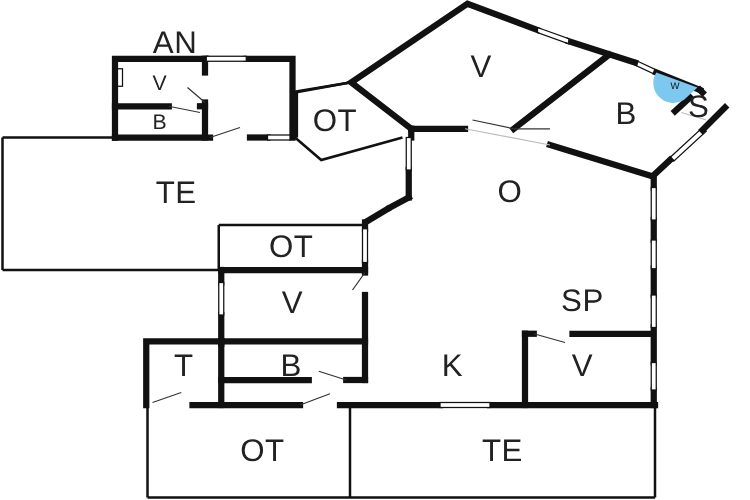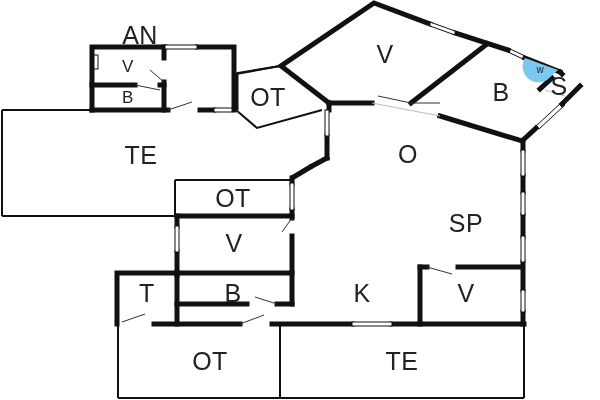--- a/index.html
+++ b/index.html
@@ -138,21 +138,21 @@
   <span class="lbl" style="left:140px; top:35px;">AN</span>
   <span class="lbl sm" style="left:128px; top:67px;">V</span>
   <span class="lbl sm" style="left:128px; top:98px;">B</span>
   <span class="lbl" style="left:268px; top:97px;">OT</span>
   <span class="lbl" style="left:385px; top:54px;">V</span>
   <span class="lbl" style="left:501px; top:92px;">B</span>
   <span class="lbl" style="left:559px; top:86px;">S</span>
   <span class="lbl" style="left:141px; top:155px;">TE</span>
   <span class="lbl" style="left:408px; top:154px;">O</span>
   <span class="lbl" style="left:233px; top:198px;">OT</span>
-  <span class="lbl" style="left:466px; top:223px;">SP</span>
+  <span class="lbl" style="left:466px; top:241px;">SP</span>
   <span class="lbl" style="left:234px; top:243px;">V</span>
   <span class="lbl" style="left:147px; top:293px;">T</span>
   <span class="lbl" style="left:233px; top:293px;">B</span>
   <span class="lbl" style="left:362px; top:293px;">K</span>
   <span class="lbl" style="left:466px; top:293px;">V</span>
   <span class="lbl" style="left:210px; top:361px;">OT</span>
   <span class="lbl" style="left:402px; top:361px;">TE</span>
 </div>
 
 </body></html>

